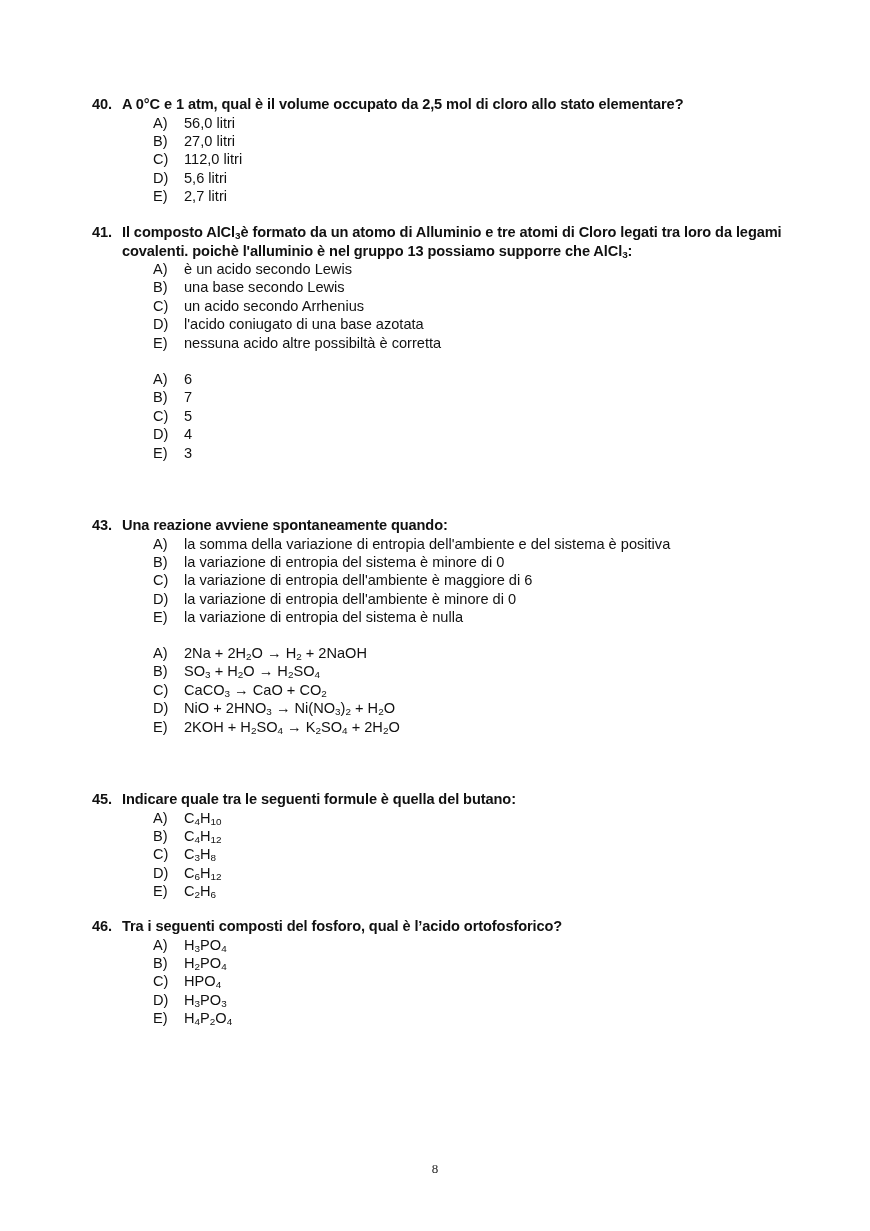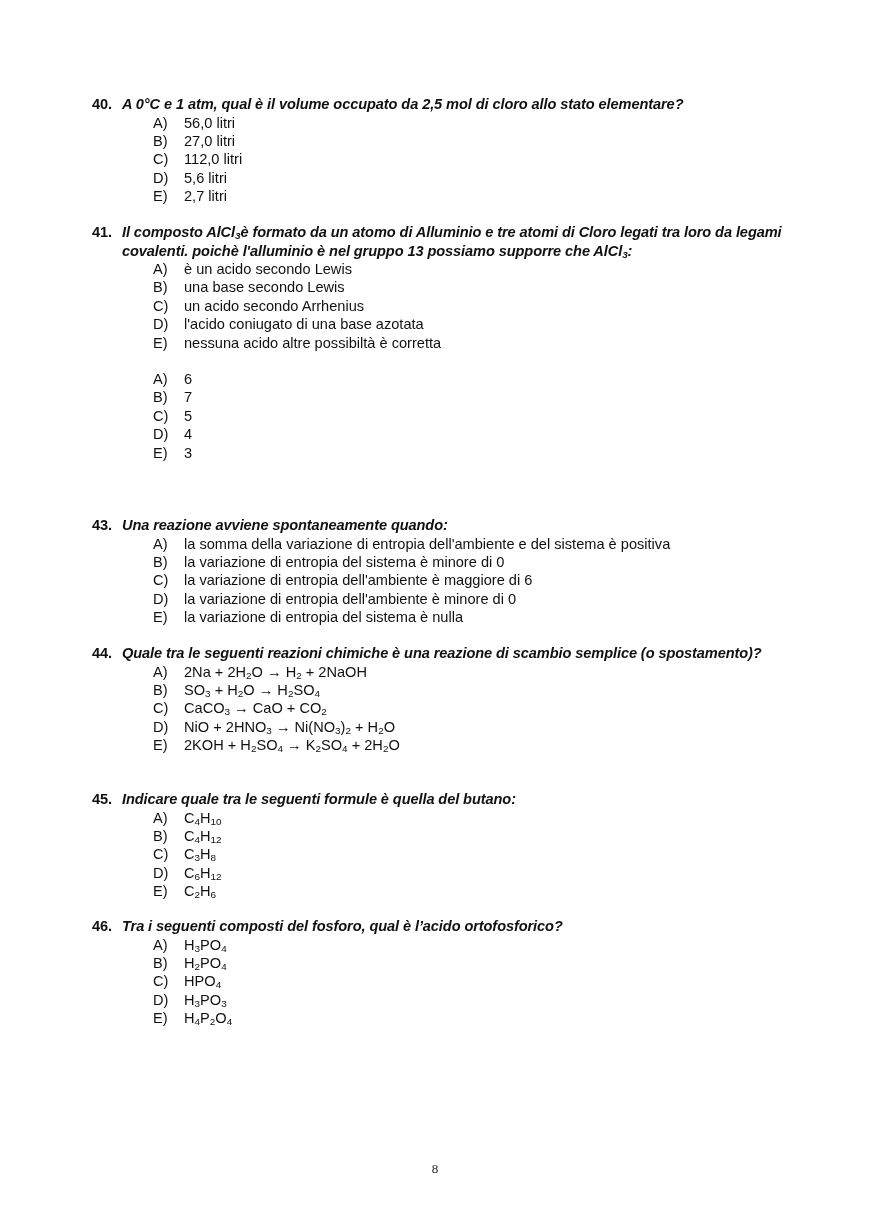--- a/index.html
+++ b/index.html
@@ -7,21 +7,21 @@
     width: 870px; height: 1231px; position: relative; overflow: hidden;
     font-family: "Liberation Sans", sans-serif; color: #111;
   }
   .page { position: absolute; left: 0; top: 0; width: 870px; height: 1231px; }
   .question { position: absolute; left: 92px; width: 722px; }
   .q-head {
     display: flex; font-weight: bold; font-size: 14.6px; line-height: 18.5px;
     letter-spacing: -0.1px;
   }
   .q-num { width: 30px; flex: none; }
-  .q-text { flex: 1; font-style: italic; }
+  .q-text { flex: 1; }
   .q-text.justify { text-align: justify; text-align-last: left; }
   .options { margin: 0; padding: 0; list-style: none; margin-left: 61px; }
   .opt { display: flex; font-size: 14.6px; line-height: 18.4px; }
   .opt-letter { width: 31px; flex: none; }
   .opt-text { flex: 1; }
   sub { font-size: 0.68em; vertical-align: -0.25em; line-height: 0; }
   .page-number {
     position: absolute; left: 0; width: 870px; top: 1161px; text-align: center;
     font-family: "Liberation Serif", serif; font-size: 13px; color: #222;
   }
@@ -137,24 +137,20 @@
           <span class="opt-text">la variazione di entropia dell'ambiente è minore di 0</span>
         </li>
         <li class="opt">
           <span class="opt-letter">E)</span>
           <span class="opt-text">la variazione di entropia del sistema è nulla</span>
         </li>
       </ul>
   </div>
 
   <div class="question" style="top:644px">
-    <div class="q-head">
-      <span class="q-num">44.</span>
-      <span class="q-text justify">Quale tra le seguenti reazioni chimiche è una reazione di scambio semplice (o spostamento)?</span>
-    </div>
     <ul class="options">
         <li class="opt">
           <span class="opt-letter">A)</span>
           <span class="opt-text">2Na + 2H<sub>2</sub>O → H<sub>2</sub> + 2NaOH</span>
         </li>
         <li class="opt">
           <span class="opt-letter">B)</span>
           <span class="opt-text">SO<sub>3</sub> + H<sub>2</sub>O → H<sub>2</sub>SO<sub>4</sub></span>
         </li>
         <li class="opt">

